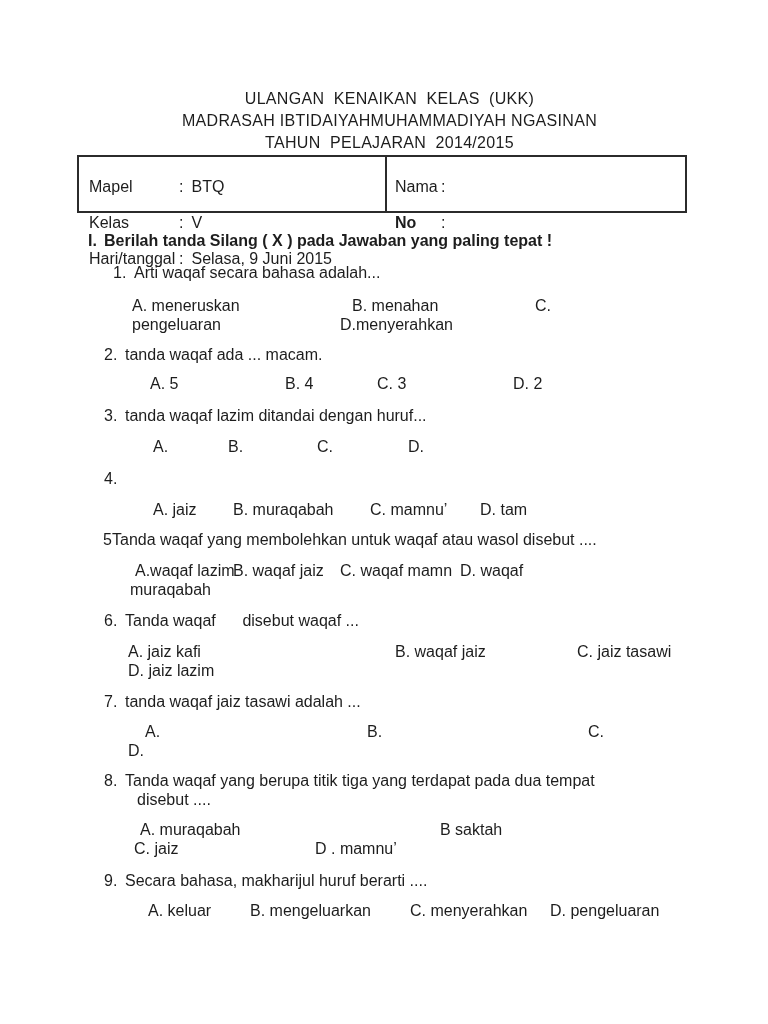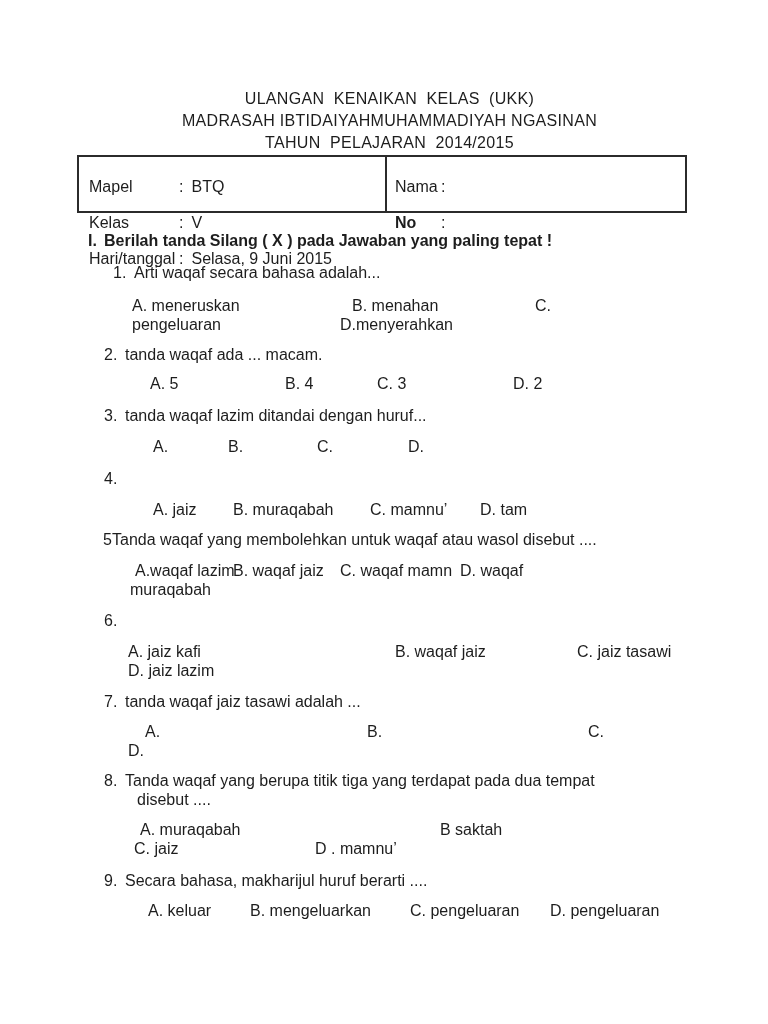--- a/index.html
+++ b/index.html
@@ -127,20 +127,21 @@
     <span style="left:233px">B. waqaf jaiz</span>
     <span style="left:340px">C. waqaf mamn</span>
     <span style="left:460px">D. waqaf</span>
   </div>
   <div class="ln" style="top:580px">
     <span style="left:130px">muraqabah</span>
   </div>
 
   <div class="ln" style="top:611px">
     <span style="left:104px">6.</span>
+    <span style="left:125px">Tanda waqaf      disebut waqaf ...</span>
   </div>
   <div class="ln" style="top:642px">
     <span style="left:128px">A. jaiz kafi</span>
     <span style="left:395px">B. waqaf jaiz</span>
     <span style="left:577px">C. jaiz tasawi</span>
   </div>
   <div class="ln" style="top:661px">
     <span style="left:128px">D. jaiz lazim</span>
   </div>
 
@@ -173,17 +174,17 @@
     <span style="left:440px">B saktah</span>
   </div>
 
   <div class="ln" style="top:871px">
     <span style="left:104px">9.</span>
     <span style="left:125px">Secara bahasa, makharijul huruf berarti ....</span>
   </div>
   <div class="ln" style="top:901px">
     <span style="left:148px">A. keluar</span>
     <span style="left:250px">B. mengeluarkan</span>
-    <span style="left:410px">C. pengeluaran</span>
+    <span style="left:410px">C. menyerahkan</span>
     <span style="left:550px">D. pengeluaran</span>
   </div>
 
 </div>
 
 </body></html>

